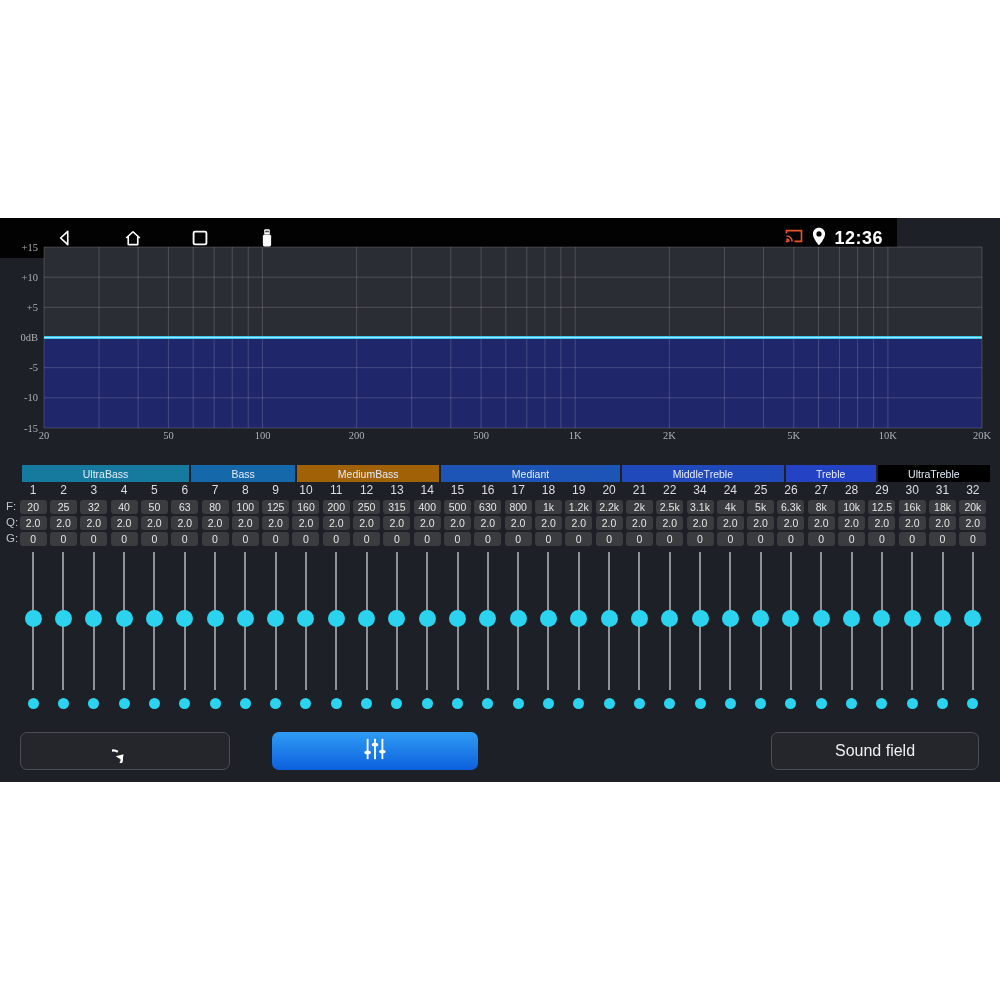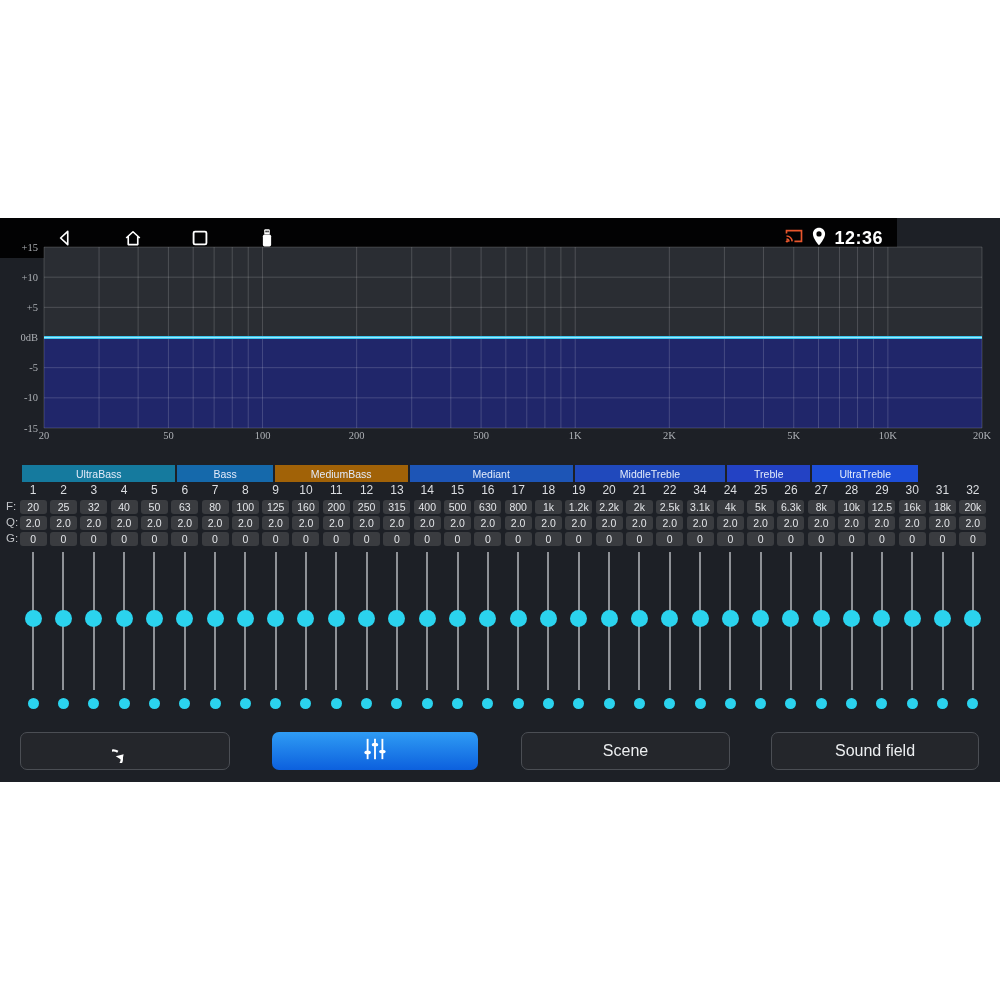--- a/index.html
+++ b/index.html
@@ -10,21 +10,21 @@
   
   .status-bar{position:absolute;top:0;left:0;width:897px;height:40px;background:#020203;}
   .nav-icon{position:absolute;top:9px;width:22px;height:22px;}
   .status-right{position:absolute;right:14px;top:0;height:40px;display:flex;align-items:center;gap:8px;}
   .clock{color:#ffffff;font-size:18px;font-weight:bold;letter-spacing:0.5px;}
 
   
   .graph{position:absolute;top:25px;left:0;width:1000px;height:197px;font-family:Liberation Serif, serif;}
 
   
-  .group-bar{position:absolute;top:247px;left:22px;width:896px;height:17px;display:flex;gap:2px;}
+  .group-bar{position:absolute;top:247px;left:22px;width:968px;height:17px;display:flex;gap:2px;}
   .seg{display:flex;align-items:center;justify-content:center;min-width:0;}
   .seg-label{font-size:10.5px;color:#e3ebfa;white-space:nowrap;overflow:hidden;}
 
   
   .row{position:absolute;left:18px;width:970px;display:flex;}
   .row .cell{flex:1 1 0;display:flex;align-items:center;justify-content:center;min-width:0;}
   #numrow{top:265px;height:14px;}
   .num{font-size:12px;color:#dcdee2;}
   #frow{top:281px;height:15px;}
   #qrow{top:297px;height:15px;}
@@ -170,21 +170,21 @@
         </div>
         <div class="seg" style="flex-grow: 7; background: rgb(29, 85, 182);">
           <span class="seg-label">Mediant</span>
         </div>
         <div class="seg" style="flex-grow: 5; background: rgb(32, 73, 188);">
           <span class="seg-label">MiddleTreble</span>
         </div>
         <div class="seg" style="flex-grow: 3; background: rgb(35, 66, 196);">
           <span class="seg-label">Treble</span>
         </div>
-        <div class="seg" style="flex-grow: 3; background: #1d4ed8;">
+        <div class="seg" style="flex-grow: 3; background: #000000;">
           <span class="seg-label">UltraTreble</span>
         </div>
       </div>
 
     <div class="row" id="numrow">
         <div class="cell num">1</div>
         <div class="cell num">2</div>
         <div class="cell num">3</div>
         <div class="cell num">4</div>
         <div class="cell num">5</div>
@@ -758,21 +758,18 @@
         <svg width="28" height="24" viewBox="0 0 30 26">
           <line x1="7" y1="2" x2="7" y2="24" stroke="#fff" stroke-width="2"></line>
           <line x1="15" y1="2" x2="15" y2="24" stroke="#fff" stroke-width="2"></line>
           <line x1="23" y1="2" x2="23" y2="24" stroke="#fff" stroke-width="2"></line>
           <rect x="3.5" y="15" width="7" height="3.6" rx="1.8" fill="#fff"></rect>
           <rect x="11.5" y="6.5" width="7" height="3.6" rx="1.8" fill="#fff"></rect>
           <rect x="19.5" y="14" width="7" height="3.6" rx="1.8" fill="#fff"></rect>
         </svg>
       </span>
     </div>
-    <div class="btn" id="btn-scene">
-      <span>Scene</span>
-    </div>
     <div class="btn" id="btn-sound">
       <span>Sound field</span>
     </div>
 
   </div>
 </div>
 
 </body></html>

